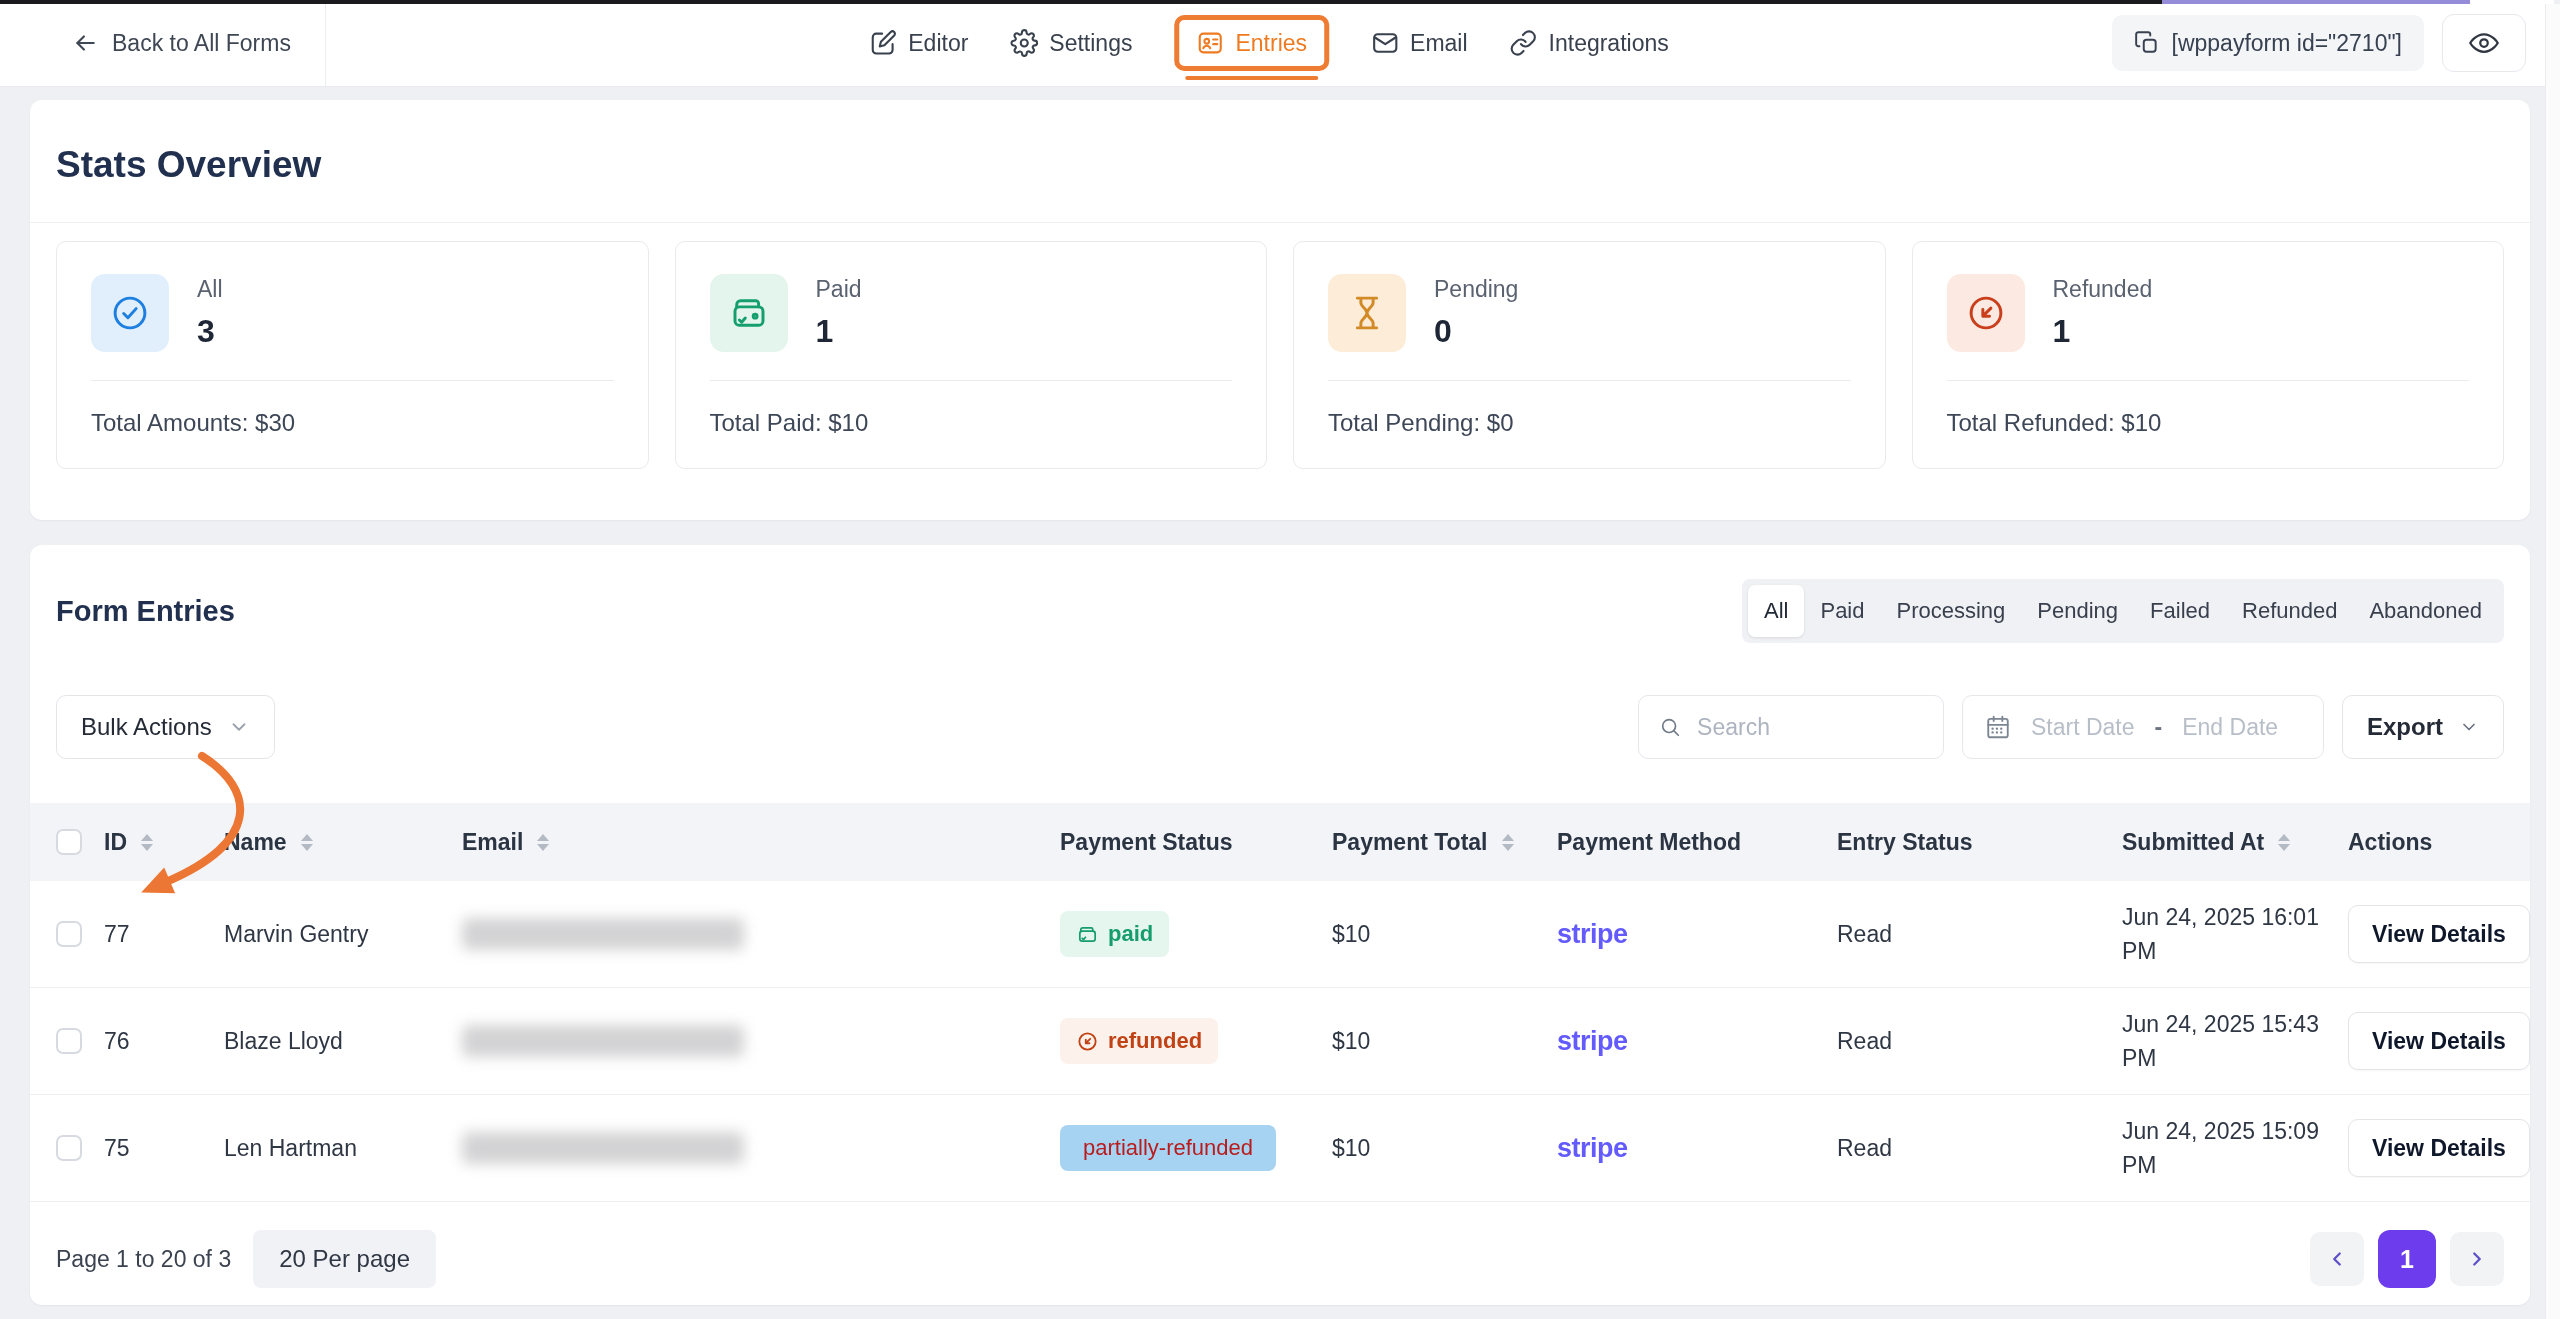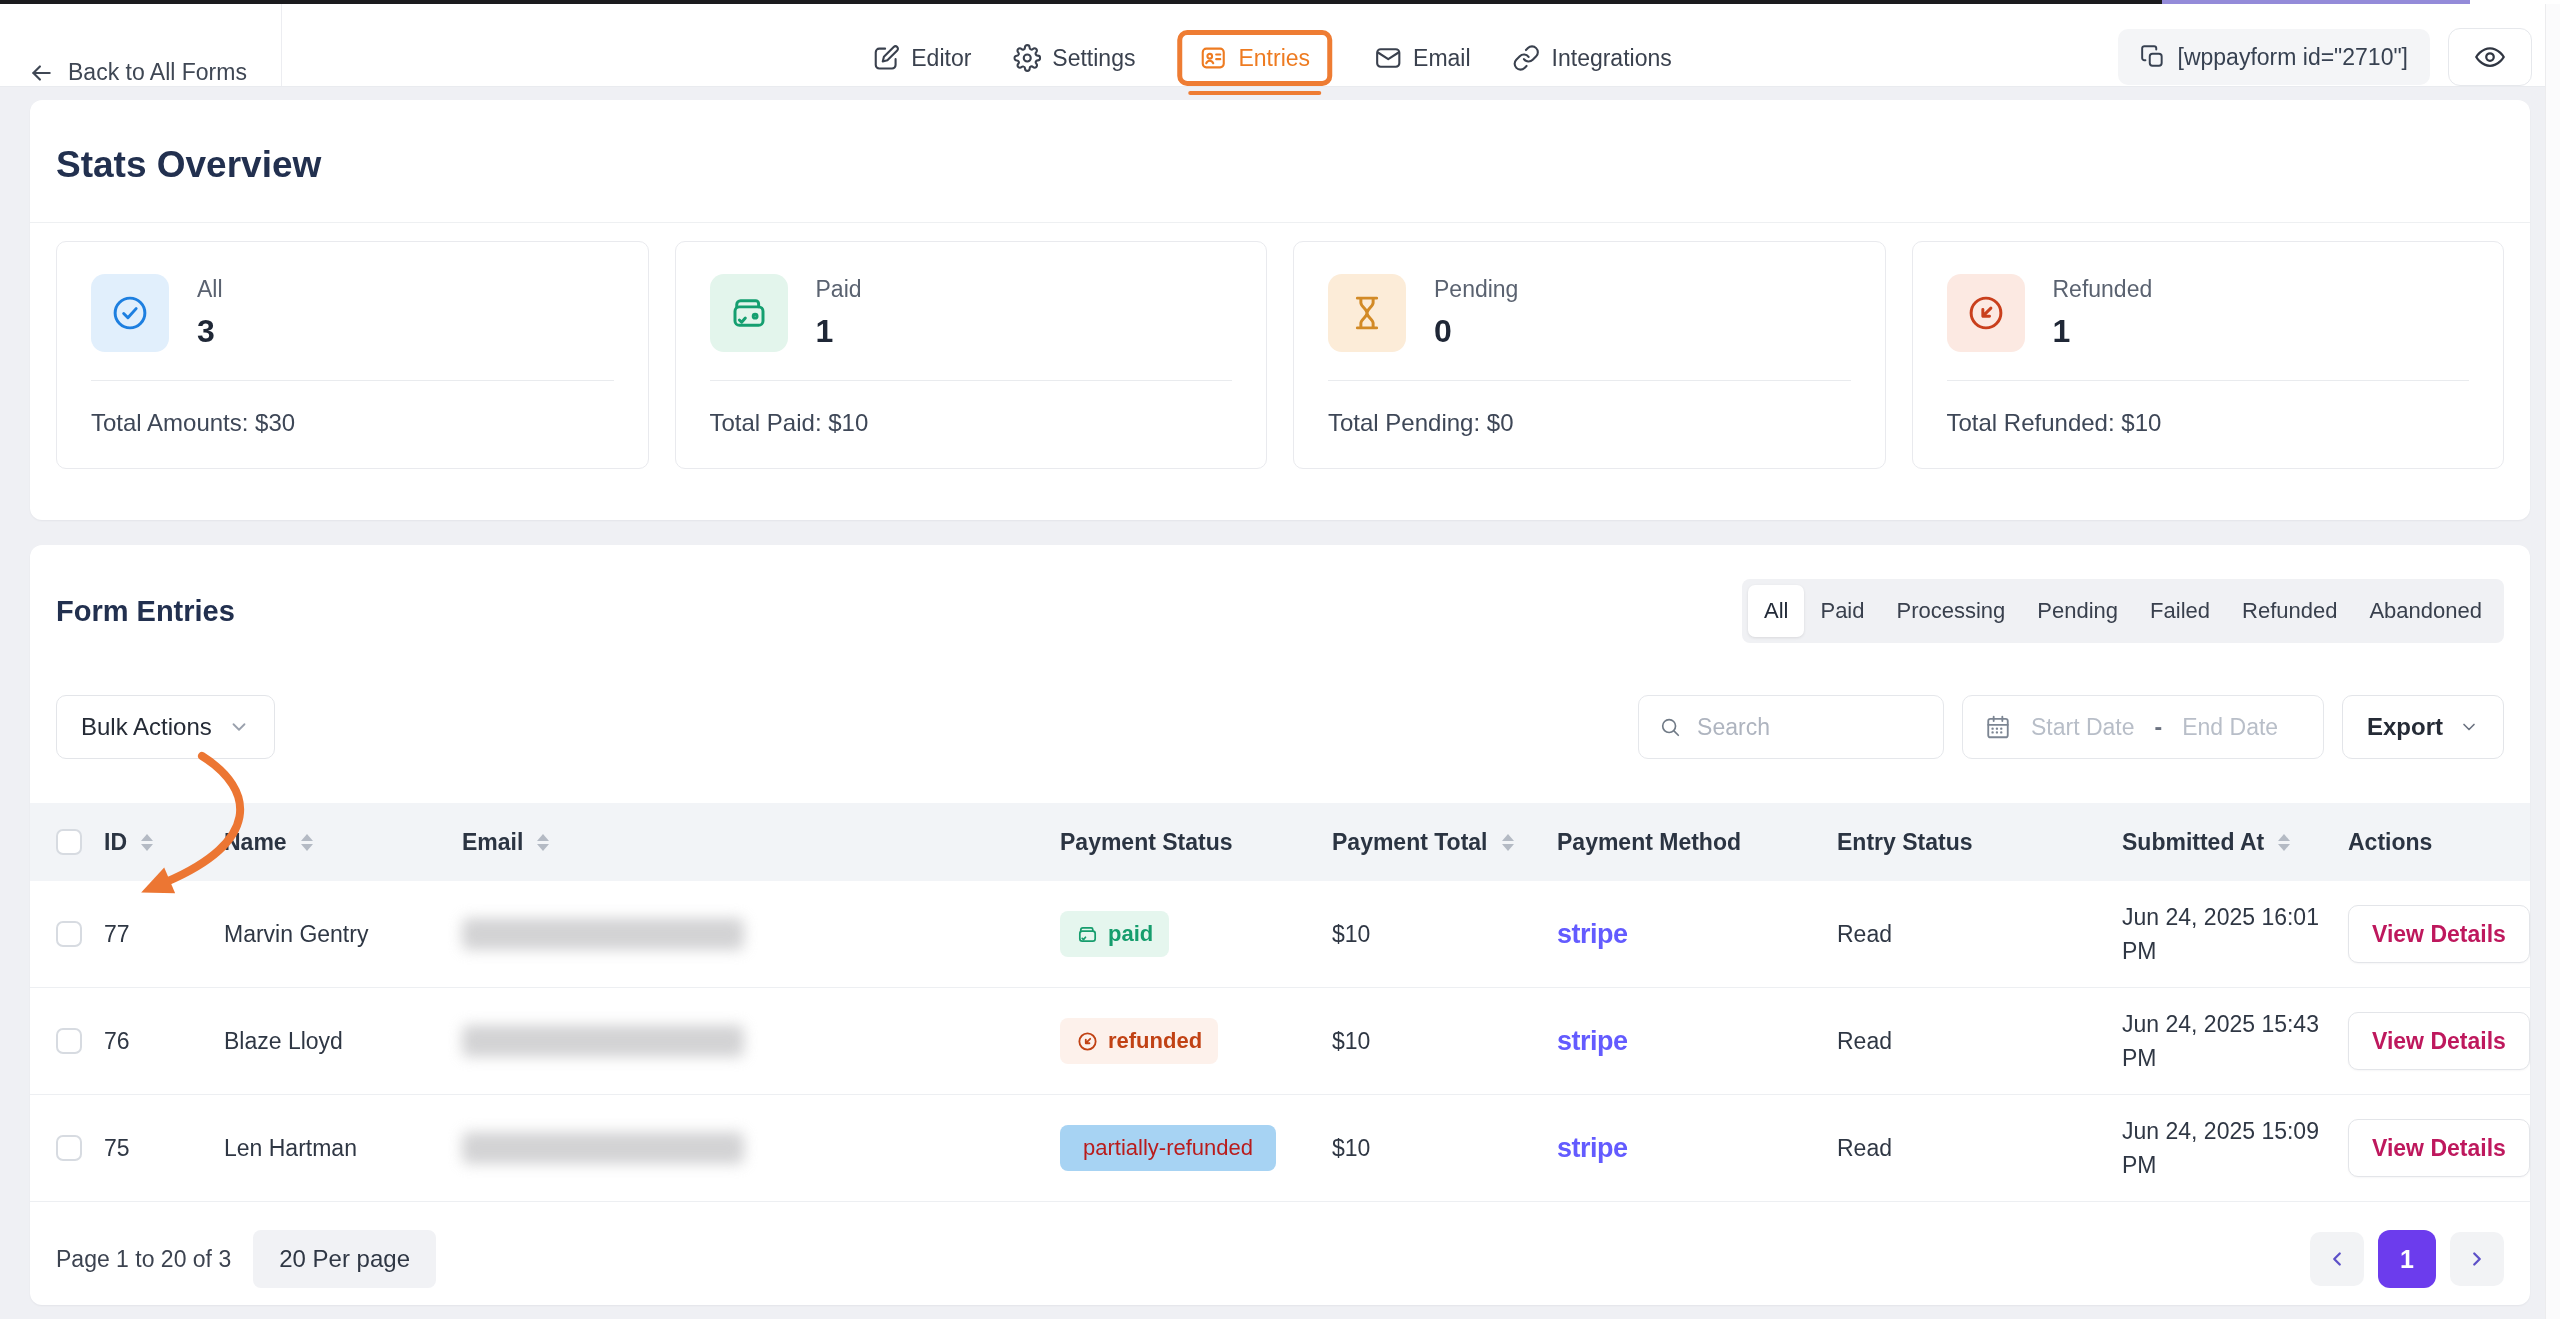--- a/index.html
+++ b/index.html
@@ -8,22 +8,22 @@
     background:#eff0f4;
     font-family:"Liberation Sans","DejaVu Sans",sans-serif;
     color:#2f3744;
   }
   svg{display:block;}
   
   .strip-dark{position:absolute;top:0;left:0;width:2162px;height:4px;background:#1b1b1e;z-index:60;}
   .strip-purple{position:absolute;top:0;left:2162px;width:308px;height:4px;background:#948bd9;z-index:60;}
   
   .topbar{
-    position:absolute;top:0;left:0;right:0;height:86px;background:#ffffff;
-    border-bottom:1px solid #e9ebef;display:flex;align-items:flex-end;z-index:10;
+    position:absolute;top:0;left:0;right:6px;height:86px;background:#ffffff;
+    border-bottom:1px solid #e9ebef;display:flex;align-items:center;z-index:10;padding-left:44px;
   }
   .back{display:flex;align-items:center;gap:14px;padding:0 34px 0 28px;cursor:pointer;}
   .back span{font-size:23px;color:#3f4754;}
   .topbar-vdivider{width:1px;height:86px;background:#ecedf1;}
   .topnav{position:absolute;left:50%;transform:translateX(-51%);display:flex;align-items:center;gap:42px;}
   .nav-item{display:flex;align-items:center;gap:11px;font-size:23px;color:#3a414e;font-weight:500;cursor:pointer;}
   .nav-item.entries{
     position:relative;color:#ee7b21;border:5px solid #ee7c33;border-radius:10px;padding:9px 17px;
   }
   .nav-item.entries::after{
@@ -104,21 +104,21 @@
   .id-link{color:#2f3744;text-underline-offset:4px;cursor:pointer;}
   .blur-bar{width:282px;height:32px;border-radius:6px;background:#c4c4c6;filter:blur(7px);opacity:.75;}
   .badge{display:inline-flex;align-items:center;gap:9px;height:46px;border-radius:8px;padding:0 16px;font-size:22px;font-weight:600;}
   .badge.paid{background:#e5f6ee;color:#169d6d;}
   .badge.refunded{background:#fdf1eb;color:#c14214;font-weight:700;}
   .badge.partial{background:#a7d3f3;color:#b91c1c;font-weight:500;padding:0 23px;}
   .stripe-logo{font-size:27px;font-weight:800;color:#635bff;letter-spacing:-0.5px;}
   .c-submitted span{display:block;width:206px;line-height:1.5;}
   .view-btn{
     background:#fff;border:1px solid #e3e5e9;border-radius:10px;height:58px;padding:0 23px;
-    font-size:23px;font-weight:600;color:#be185d;display:flex;align-items:center;cursor:pointer;
+    font-size:23px;font-weight:600;color:#0f172a;display:flex;align-items:center;cursor:pointer;
     box-shadow:0 1px 2px rgba(16,24,40,.04);white-space:nowrap;box-sizing:border-box;
   }
   .trash{margin-left:14px;cursor:pointer;display:flex;align-items:center;}
   
   .tfoot{display:flex;align-items:center;justify-content:space-between;padding:28px 26px;}
   .tfoot-left{display:flex;align-items:center;gap:22px;}
   .page-info{font-size:23px;color:#3c4350;}
   .per-page{background:#f1f2f5;border-radius:8px;height:58px;display:flex;align-items:center;padding:0 26px;font-size:24px;color:#2f3744;cursor:pointer;}
   .pager{display:flex;align-items:center;gap:14px;}
   .pg-btn{width:54px;height:54px;border-radius:10px;background:#f2f3f5;display:flex;align-items:center;justify-content:center;cursor:pointer;border:none;}

